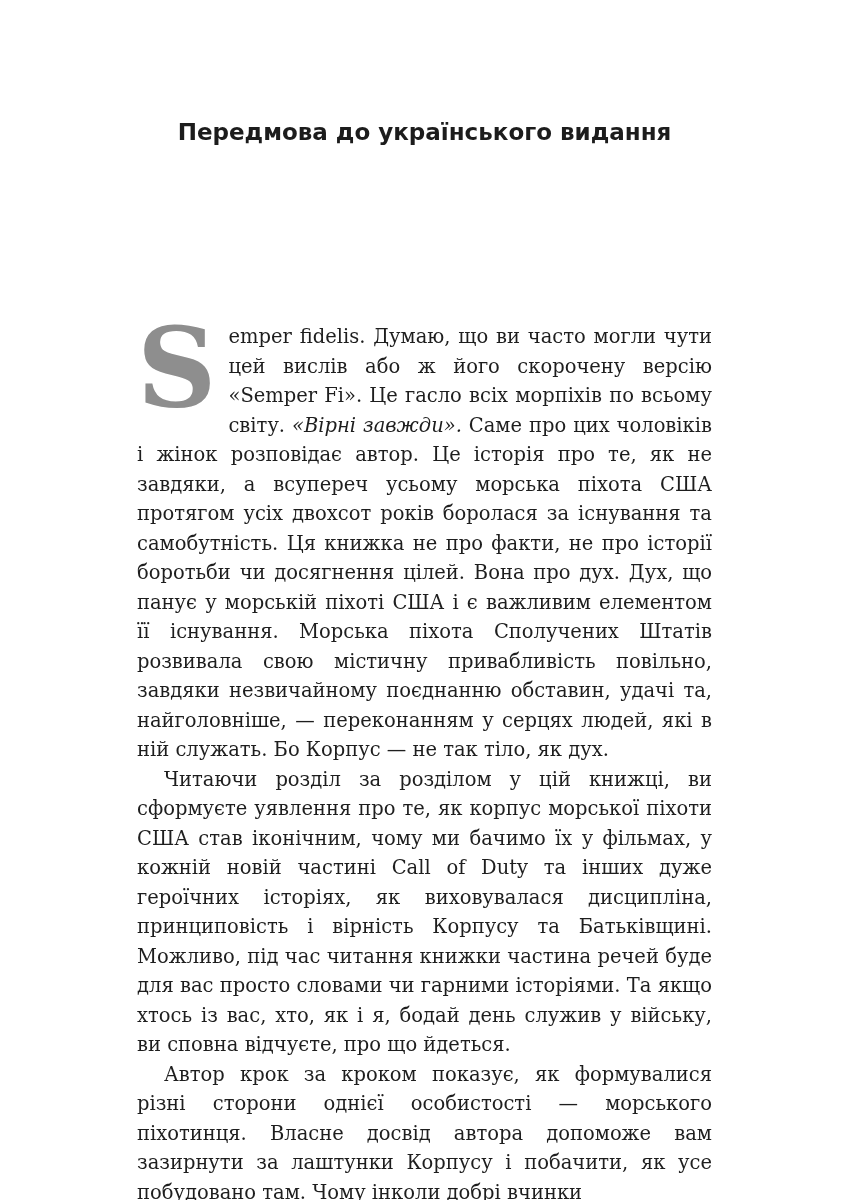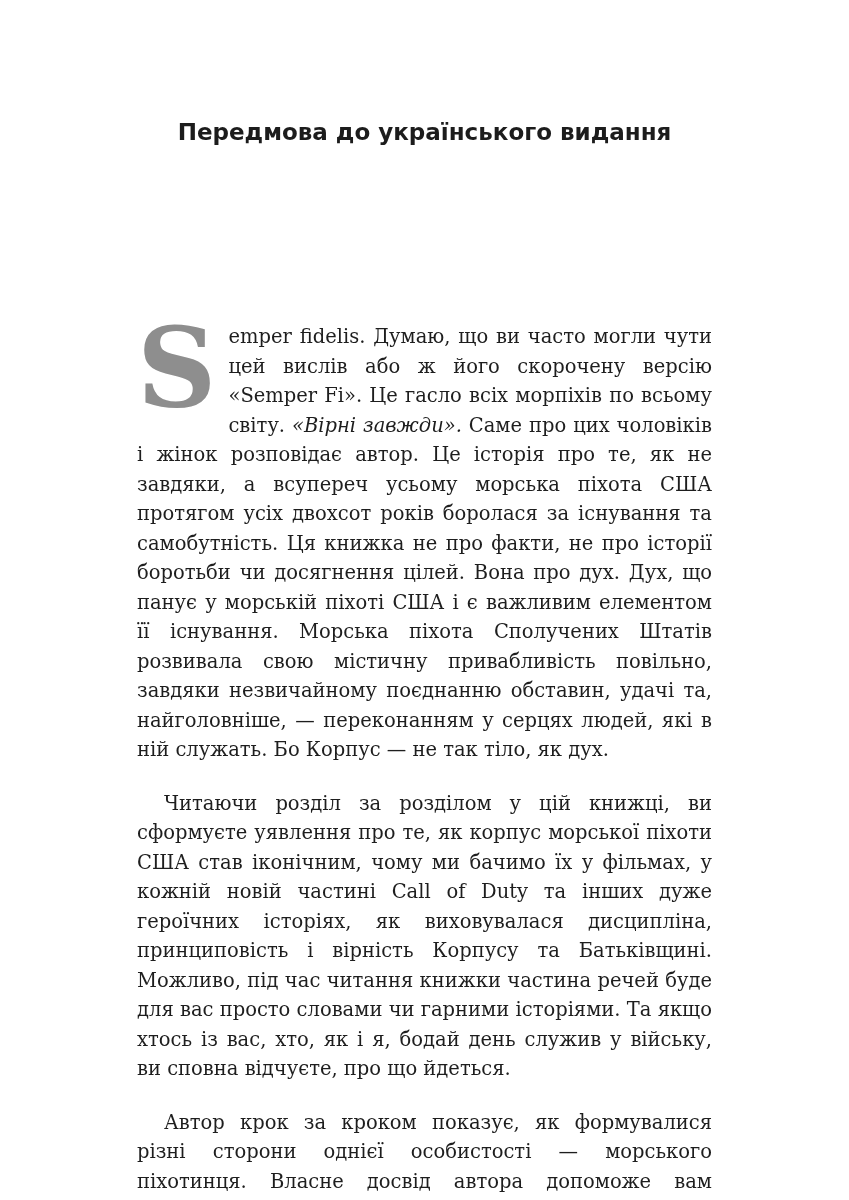--- a/index.html
+++ b/index.html
@@ -38,21 +38,20 @@
       line-height: 29.5px;
       color: #1e1e1e;
       text-align: justify;
     }
     .para {
       margin: 0;
       padding: 0;
     }
     .para.indent {
       text-indent: 27px;
-      margin-top: 24px;
     }
     .dropcap {
       float: left;
       font-family: "DejaVu Serif", "Liberation Serif", serif;
       font-weight: 700;
       font-size: 110px;
       line-height: 86px;
       color: #8e8e8e;
       padding-right: 12px;
       margin-top: 3px;

